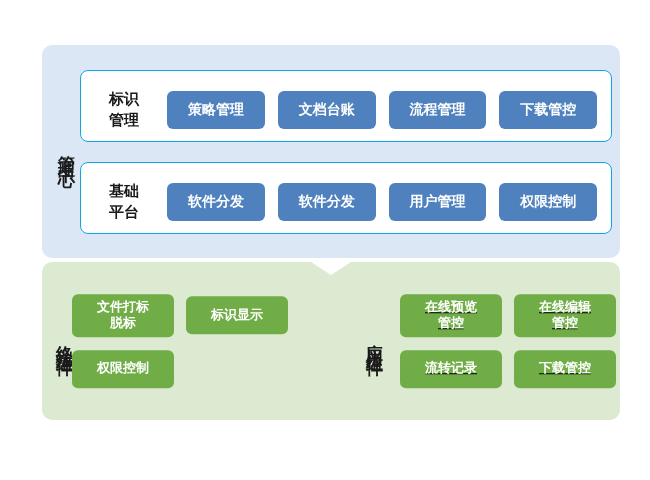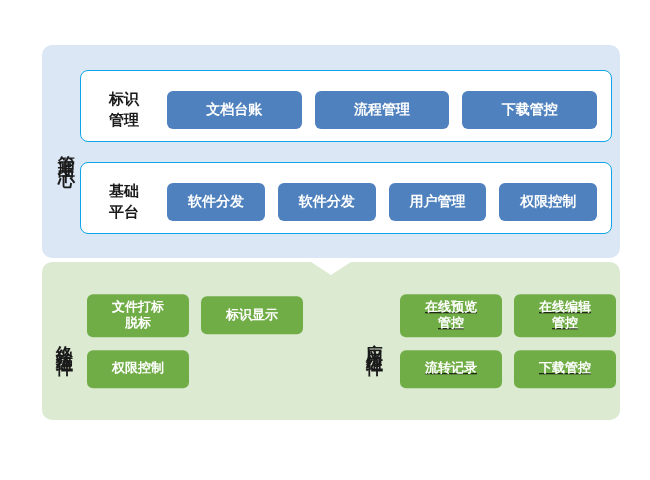--- a/index.html
+++ b/index.html
@@ -115,21 +115,21 @@
   }
   .bgrid {
     position: absolute;
     top: 50%;
     transform: translateY(-50%);
     display: grid;
     grid-template-columns: 102px 102px;
     gap: 13px 12px;
     align-items: center;
   }
-  .terminal-grid { left: 45px; }
+  .terminal-grid { left: 30px; }
   .application-grid { left: 358px; text-decoration: underline; }
   .btn-green {
     background: #71ad47;
     font-size: 13px;
     min-height: 38px;
     padding: 5px 6px;
     width: 102px;
   }
 </style>
 </head>
@@ -139,20 +139,21 @@
 
   <div class="panel-top">
     <div class="vlabel top-vlabel">管理中心</div>
 
     <div class="groups">
 
       <div class="group-box">
         <div class="group-label">标识
 管理</div>
         <div class="btn-row">
+          <div class="btn btn-blue">策略管理</div>
           <div class="btn btn-blue">文档台账</div>
           <div class="btn btn-blue">流程管理</div>
           <div class="btn btn-blue">下载管控</div>
         </div>
       </div>
 
       <div class="group-box">
         <div class="group-label">基础
 平台</div>
         <div class="btn-row">

